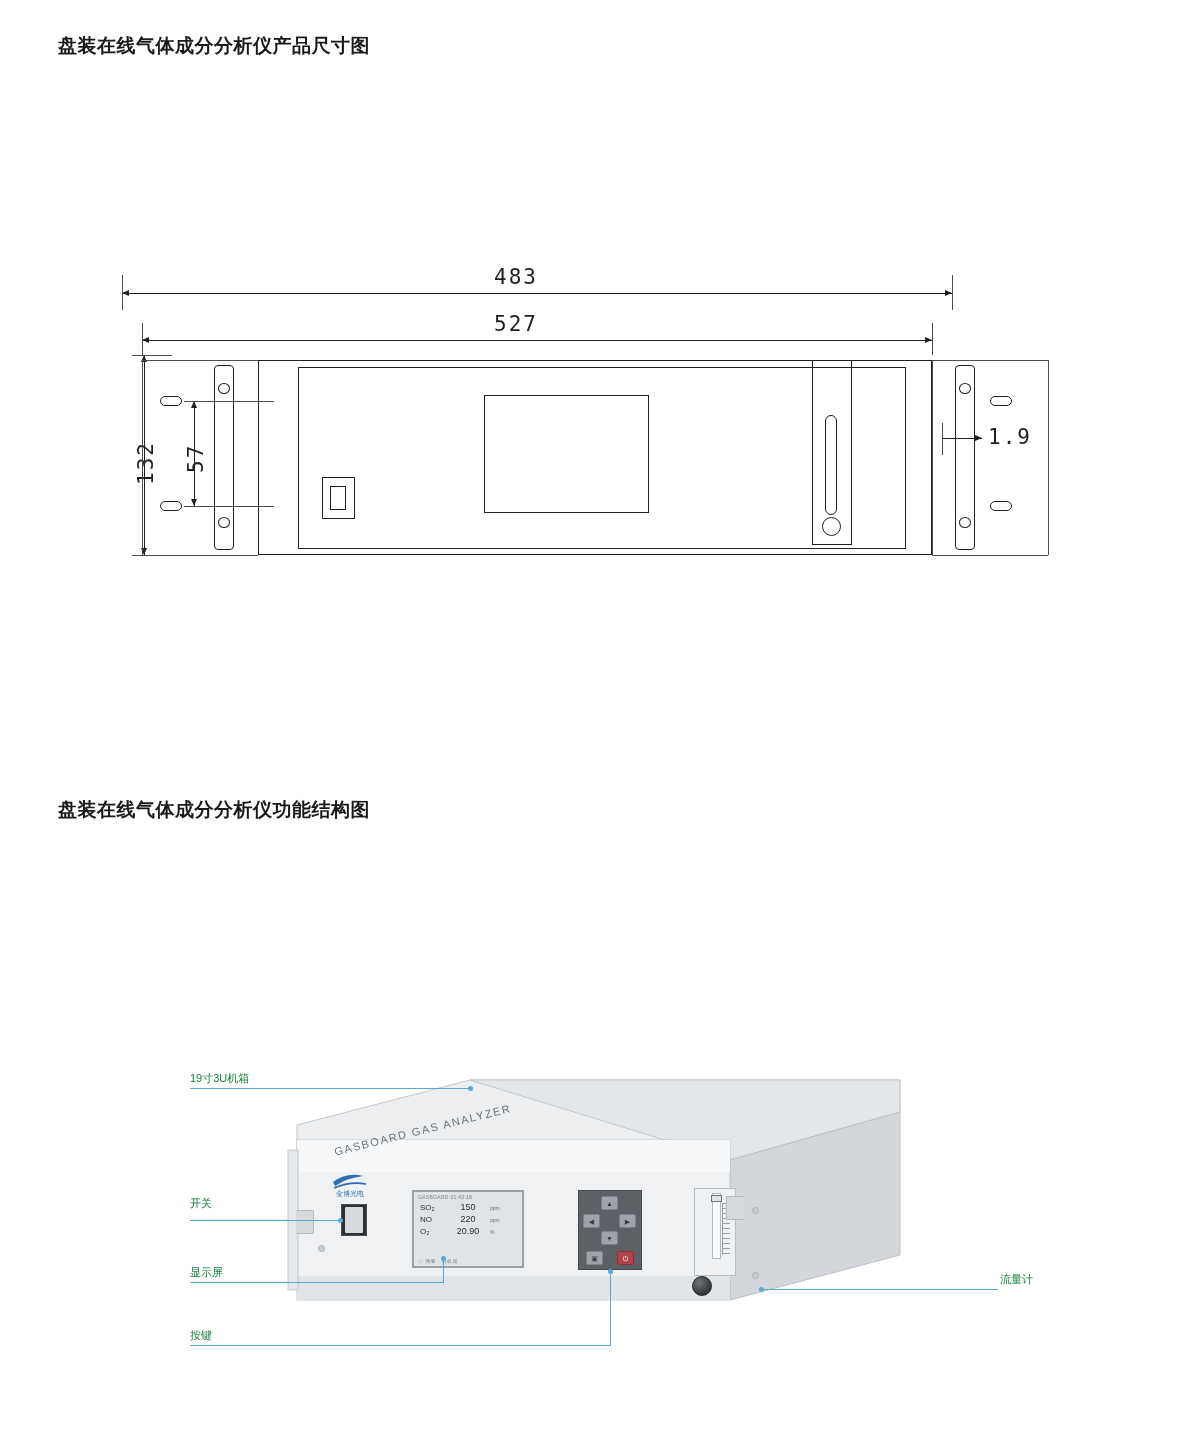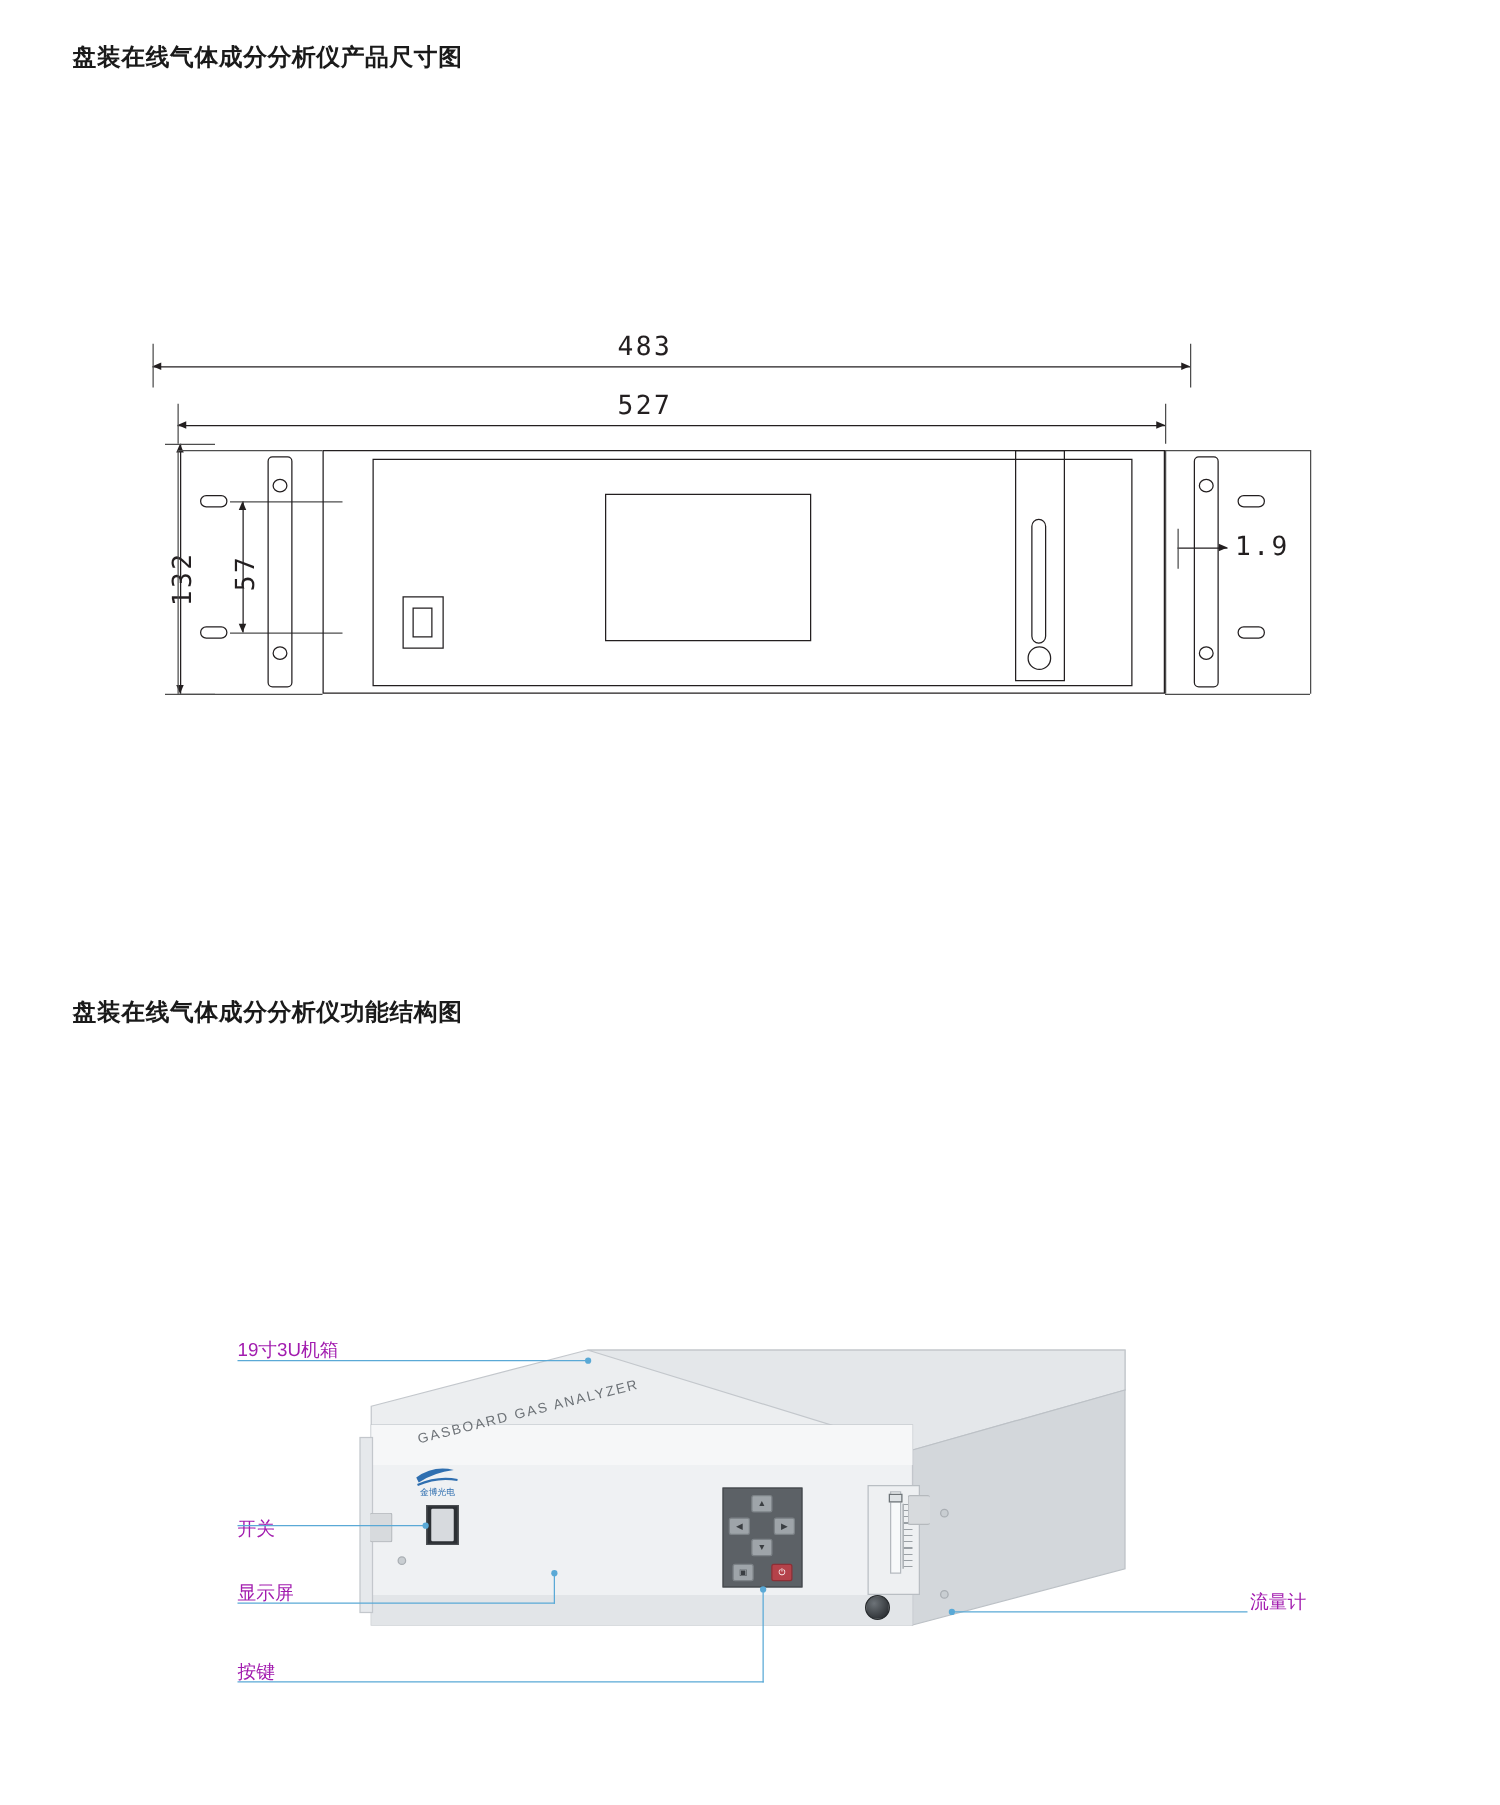--- a/index.html
+++ b/index.html
@@ -86,22 +86,22 @@
   
   #struct-diagram {
     position: absolute;
     left: 0;
     top: 1000px;
     width: 1200px;
     height: 400px;
   }
   .callout-label {
     position: absolute;
-    font-size: 15px;
-    color: #a21caf;
+    font-size: 11px;
+    color: #15803d;
     white-space: nowrap;
   }
   .callout-line {
     position: absolute;
     height: 1px;
     background: #5aa9d6;
   }
   .callout-dot {
     position: absolute;
     width: 5px; height: 5px;
@@ -300,20 +300,39 @@
 
     <rect x="288" y="150" width="10" height="140" fill="#e6e9ec" stroke="#c3c7cc" stroke-width="1"></rect>
 
     <path d="M333 182 q14 -10 30 -6 q-16 2 -28 10 z" fill="#2f6fb0"></path>
     <path d="M334 188 q16 -7 32 -4" stroke="#2f6fb0" stroke-width="1.6" fill="none"></path>
     <text x="336" y="196" font-size="7" fill="#2f6fb0" font-family="Liberation Sans, sans-serif">金博光电</text>
   </svg>
 
   <div class="brand-text" style="left:333px; top:146px; transform:rotate(-14deg); transform-origin:left top;">GASBOARD GAS ANALYZER</div>
 
+  <div class="lcd" style="left:412px; top:190px; width:112px; height:78px;">
+    <div class="lcd-head">GASBOARD 01:43:16</div>
+    <div class="lcd-row">
+      <span class="nm">SO₂</span>
+      <span class="vl">150</span>
+      <span class="un">ppm</span>
+    </div>
+    <div class="lcd-row">
+      <span class="nm">NO</span>
+      <span class="vl">220</span>
+      <span class="un">ppm</span>
+    </div>
+    <div class="lcd-row">
+      <span class="nm">O₂</span>
+      <span class="vl">20.90</span>
+      <span class="un">%</span>
+    </div>
+    <div class="lcd-foot">◇ 测量 · 待机器</div>
+  </div>
 
   <div class="keypad" style="left:578px; top:190px; width:64px; height:80px;">
     <div class="key" style="left:22px; top:5px; width:17px; height:14px;">▲</div>
     <div class="key" style="left:4px; top:23px; width:17px; height:14px;">◀</div>
     <div class="key" style="left:40px; top:23px; width:17px; height:14px;">▶</div>
     <div class="key" style="left:22px; top:40px; width:17px; height:14px;">▼</div>
     <div class="key" style="left:7px; top:60px; width:17px; height:14px;">▣</div>
     <div class="key red" style="left:38px; top:60px; width:17px; height:14px;">⏻</div>
   </div>
 
@@ -332,21 +351,21 @@
   <div class="screw" style="left:318px; top:245px;"></div>
   <div class="screw" style="left:752px; top:207px;"></div>
   <div class="screw" style="left:752px; top:272px;"></div>
   <div class="handle" style="left:296px; top:210px; width:18px; height:24px; border-left:none;"></div>
   <div class="handle" style="left:726px; top:196px; width:18px; height:24px; border-right:none;"></div>
 
   <div class="callout-label" style="left:190px; top:71px;">19寸3U机箱</div>
   <div class="callout-line" style="left:190px; top:88px; width:281px;"></div>
   <div class="callout-dot" style="left:468px; top:86px;"></div>
 
-  <div class="callout-label" style="left:190px; top:214px;">开关</div>
+  <div class="callout-label" style="left:190px; top:196px;">开关</div>
   <div class="callout-line" style="left:190px; top:220px; width:151px;"></div>
   <div class="callout-dot" style="left:338px; top:218px;"></div>
 
   <div class="callout-label" style="left:190px; top:265px;">显示屏</div>
   <div class="callout-line" style="left:190px; top:282px; width:254px;"></div>
   <div class="callout-line" style="left:443px; top:258px; width:1px; height:25px; background:#5aa9d6;"></div>
   <div class="callout-dot" style="left:441px; top:256px;"></div>
 
   <div class="callout-label" style="left:190px; top:328px;">按键</div>
   <div class="callout-line" style="left:190px; top:345px; width:421px;"></div>

